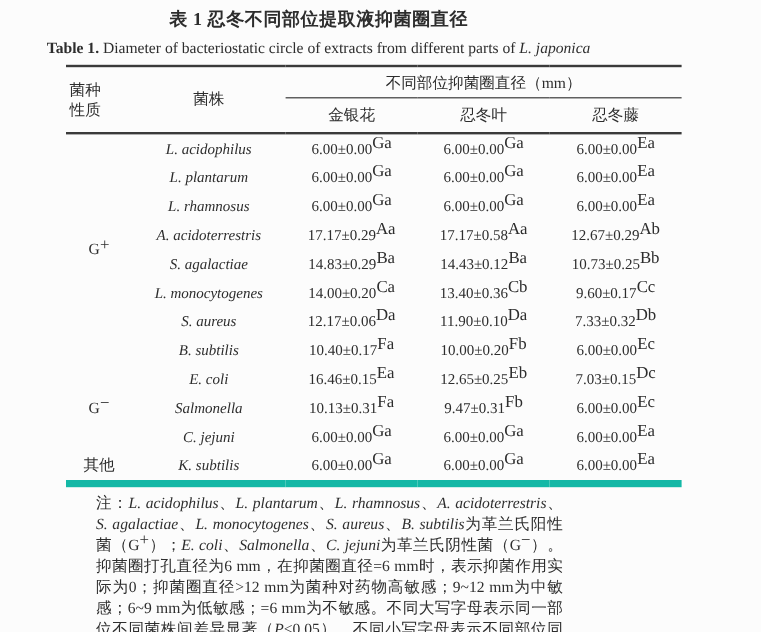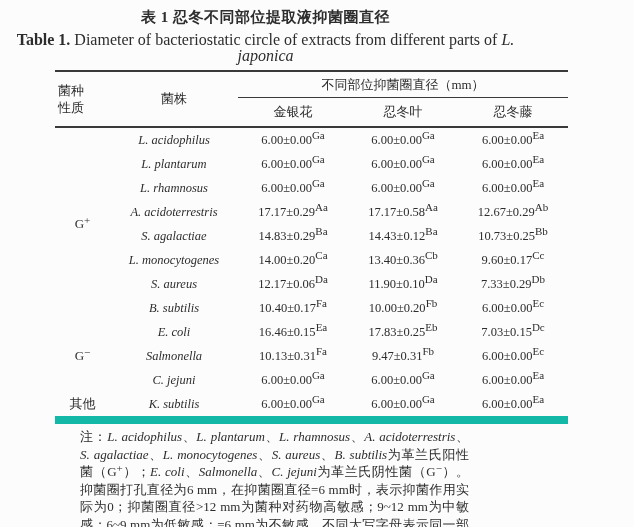--- a/index.html
+++ b/index.html
@@ -15,34 +15,34 @@
   .title-zh {
     text-align: center;
     padding-top: 8px;
     font-size: 15px;
     font-weight: bold;
     line-height: 19px;
     letter-spacing: 0.5px;
   }
   .title-en {
     text-align: center;
-    font-size: 16px;
+    font-size: 13px;
     margin-top: 5px;
     line-height: 16px;
   }
   .title-en .b { font-weight: bold; }
   .title-en .i { font-style: italic; }
 
   table.results {
     border-collapse: collapse;
     table-layout: fixed;
     margin: 6px 0 0 55px;
     width: 513px;
     border-top: 2px solid #3a3a3a;
-    border-bottom: 8px solid #14b8a6;
+    border-bottom: 6px solid #14b8a6;
   }
   col.c-prop   { width: 55px; }
   col.c-strain { width: 128px; }
   col.c-part   { width: 110px; }
 
   th, td {
     font-weight: normal;
     padding: 0;
     vertical-align: middle;
     text-align: center;
@@ -58,21 +58,21 @@
   th.span-head {
     border-bottom: 1px solid #3a3a3a;
     height: 25px;
   }
   tr.subhead th { height: 28px; }
 
   tbody td { height: 24px; font-size: 12.5px; }
   td.strain { font-style: italic; }
   td.group { font-size: 13px; }
   .sup {
-    font-size: 11px;
+    font-size: 14px;
     position: relative;
     top: -4.5px;
     line-height: 0;
   }
 
   .footnote {
     margin: 4px 62px 0 80px;
     font-size: 13px;
     line-height: 17.5px;
     text-align: justify;
@@ -147,33 +147,33 @@
         <tr>
           <td class="strain">L. monocytogenes</td>
           <td><span>14.00±0.20</span><span class="sup">Ca</span></td>
           <td><span>13.40±0.36</span><span class="sup">Cb</span></td>
           <td><span>9.60±0.17</span><span class="sup">Cc</span></td>
         </tr>
         <tr>
           <td class="strain">S. aureus</td>
           <td><span>12.17±0.06</span><span class="sup">Da</span></td>
           <td><span>11.90±0.10</span><span class="sup">Da</span></td>
-          <td><span>7.33±0.29</span><span class="sup">Db</span></td>
+          <td><span>7.33±0.32</span><span class="sup">Db</span></td>
         </tr>
         <tr>
           <td class="strain">B. subtilis</td>
           <td><span>10.40±0.17</span><span class="sup">Fa</span></td>
           <td><span>10.00±0.20</span><span class="sup">Fb</span></td>
           <td><span>6.00±0.00</span><span class="sup">Ec</span></td>
         </tr>
         <tr>
           <td rowspan="3" class="group"><span>G</span><span class="sup">−</span></td>
           <td class="strain">E. coli</td>
           <td><span>16.46±0.15</span><span class="sup">Ea</span></td>
-          <td><span>17.83±0.25</span><span class="sup">Eb</span></td>
+          <td><span>12.65±0.25</span><span class="sup">Eb</span></td>
           <td><span>7.03±0.15</span><span class="sup">Dc</span></td>
         </tr>
         <tr>
           <td class="strain">Salmonella</td>
           <td><span>10.13±0.31</span><span class="sup">Fa</span></td>
           <td><span>9.47±0.31</span><span class="sup">Fb</span></td>
           <td><span>6.00±0.00</span><span class="sup">Ec</span></td>
         </tr>
         <tr>
           <td class="strain">C. jejuni</td>

